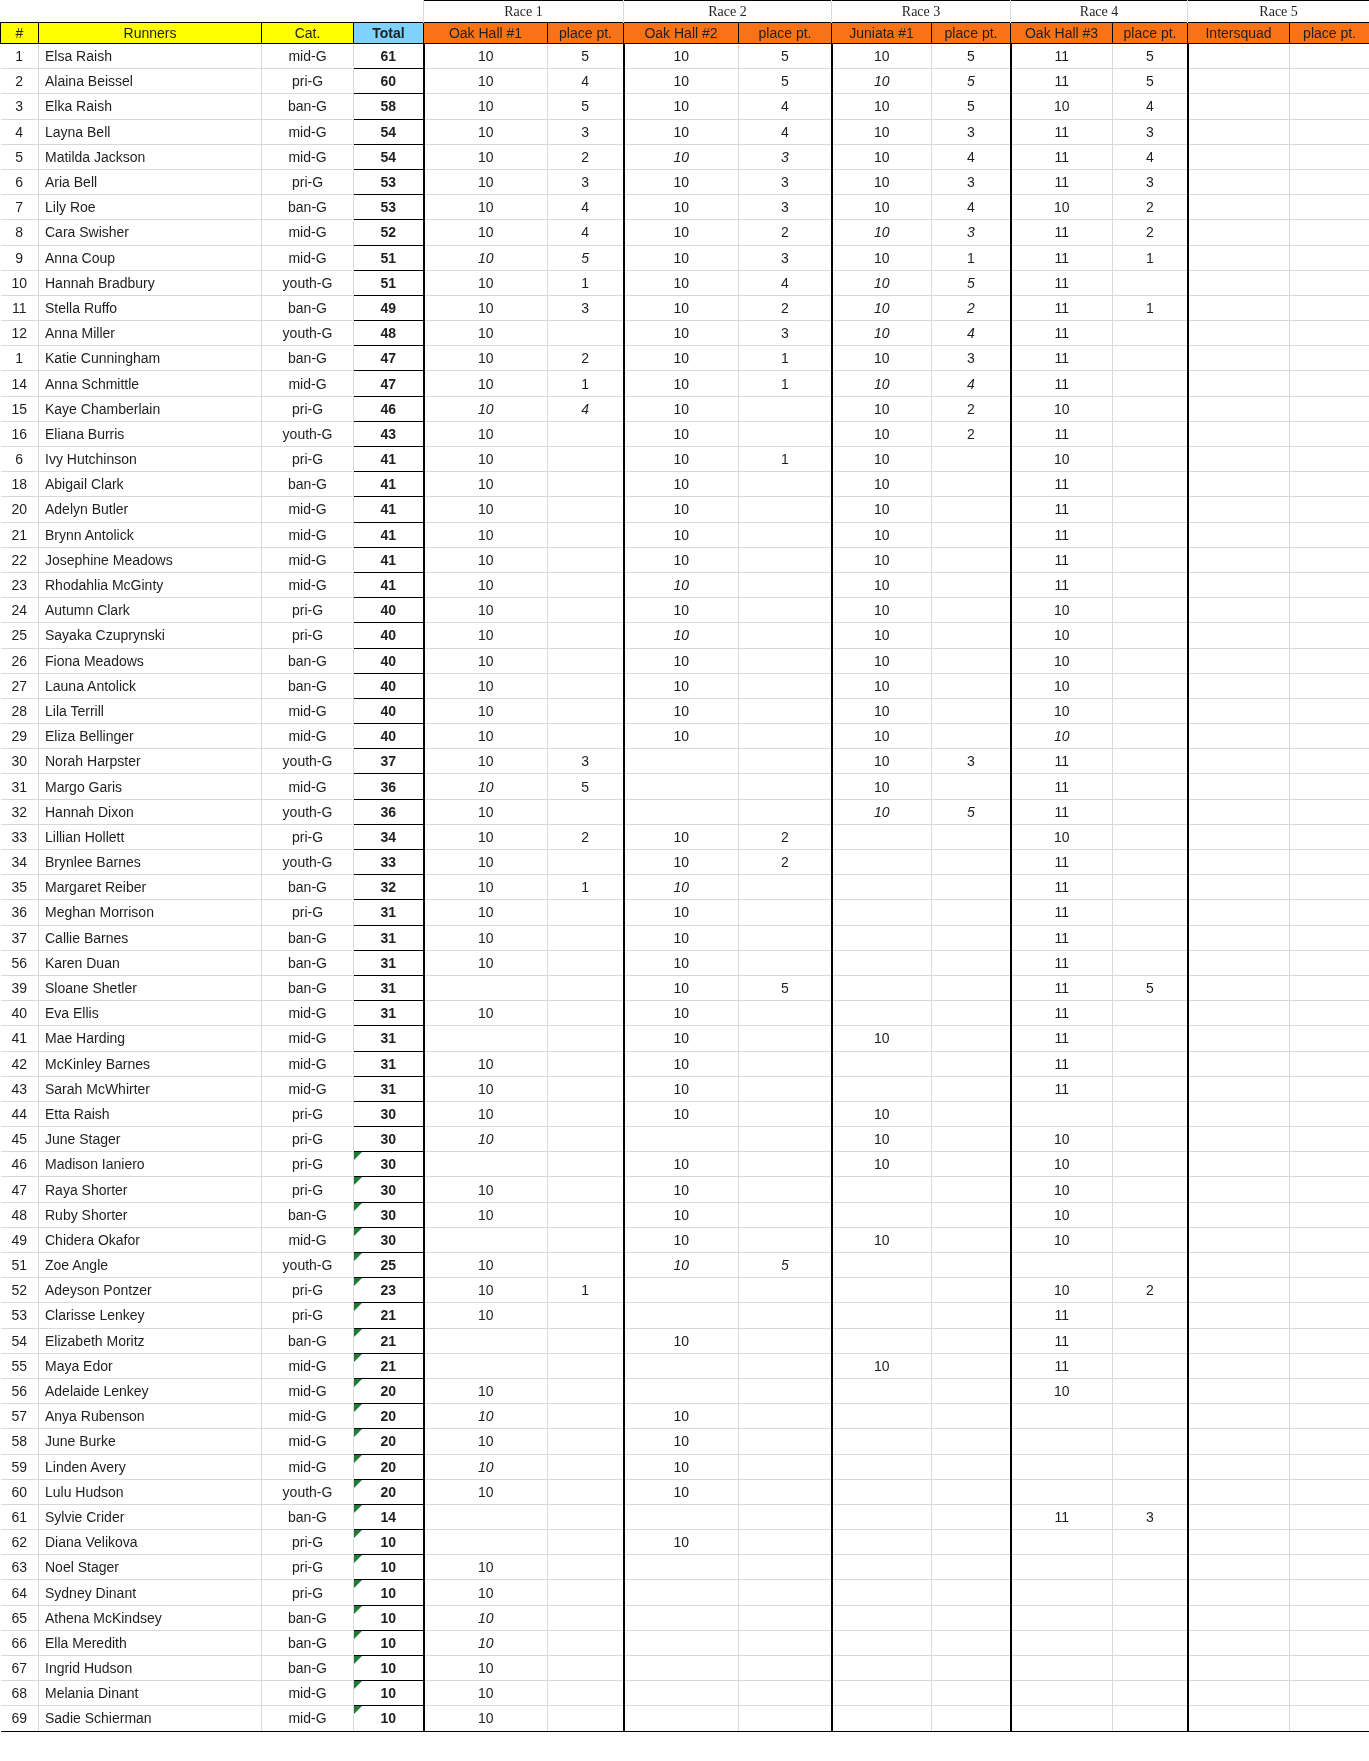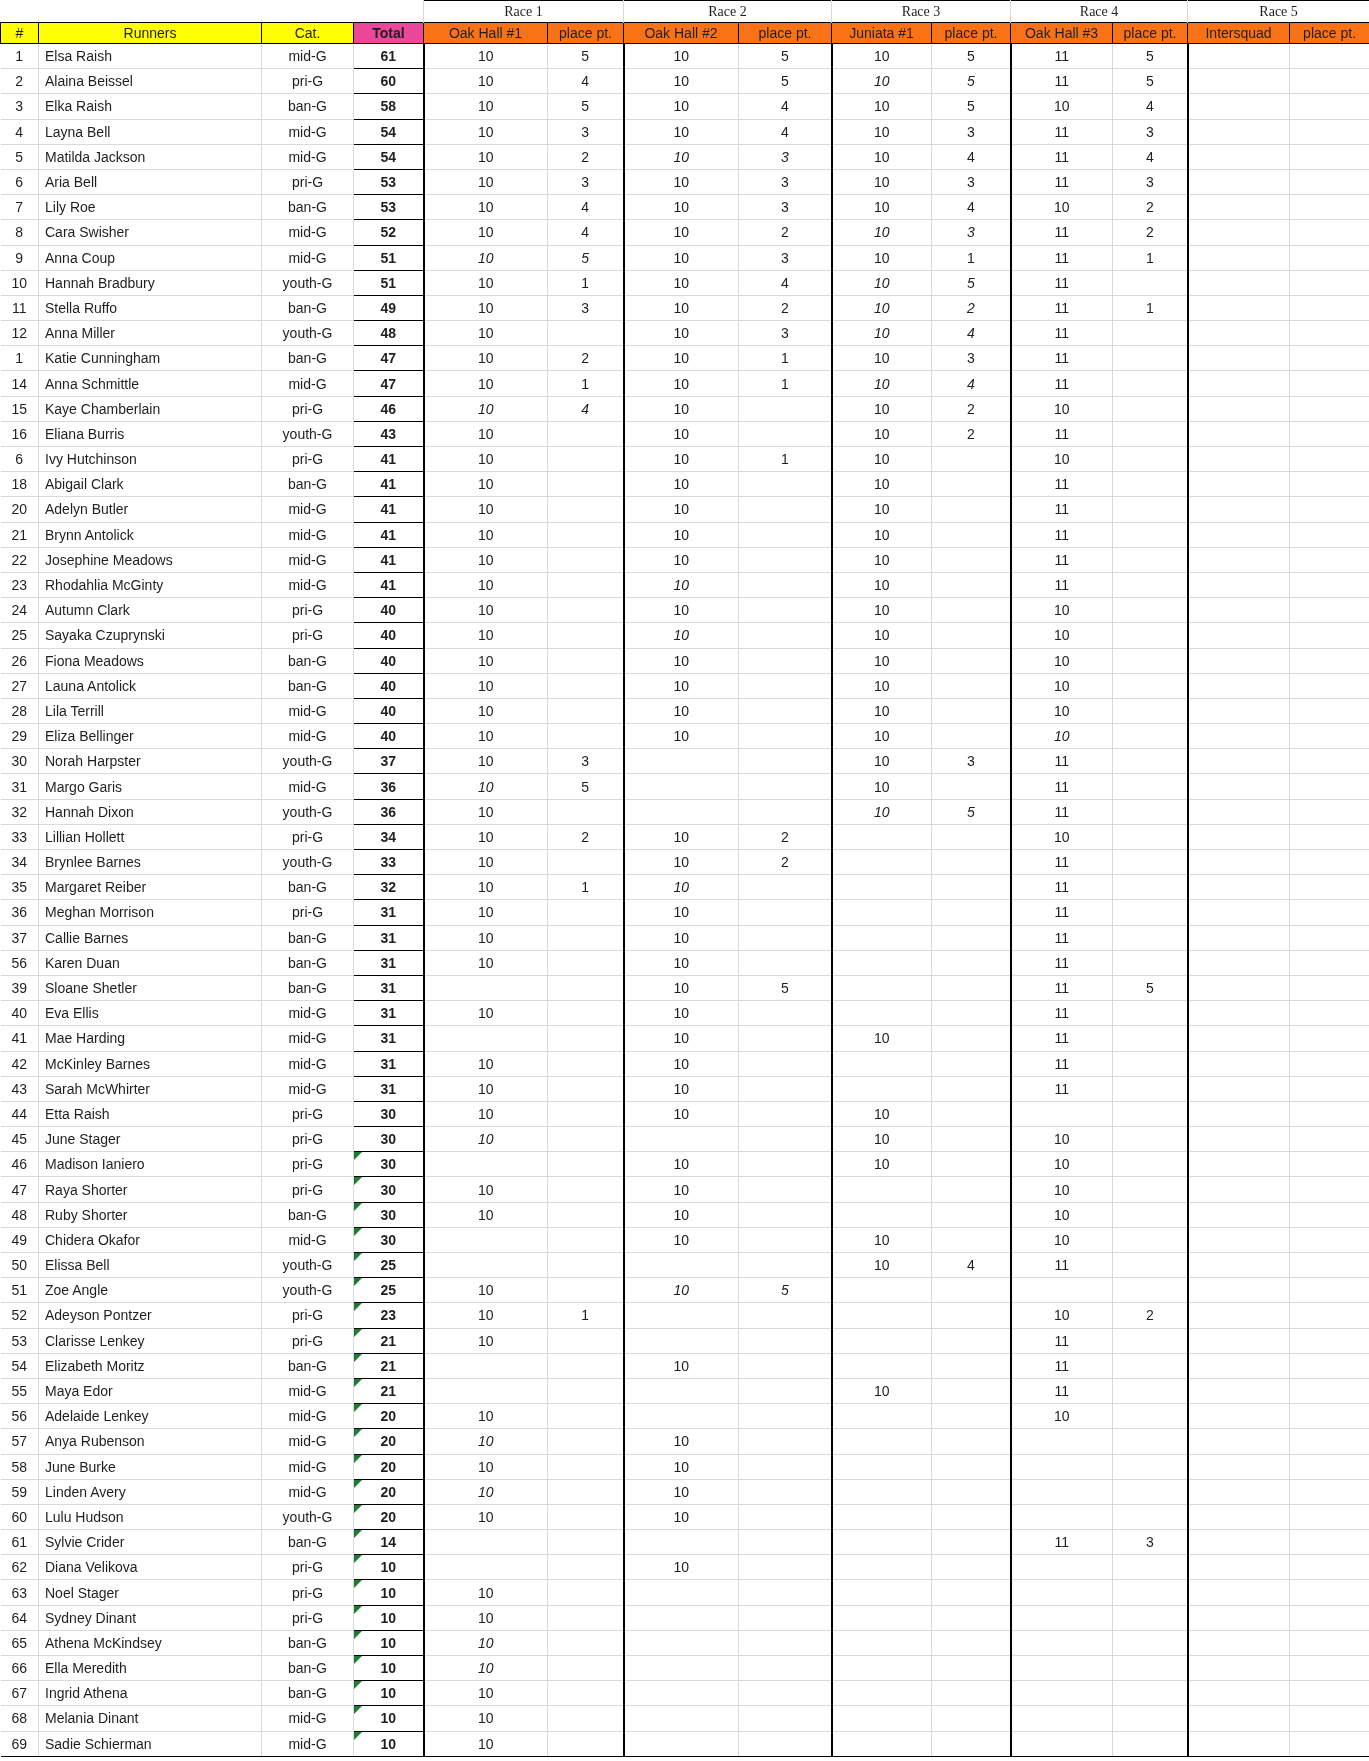--- a/index.html
+++ b/index.html
@@ -23,21 +23,21 @@
     border-bottom:1px solid #d9d9d9;
     background:#fff;
   }
   tr.race-row th{height:21px;border-right:1px solid #d9d9d9;border-bottom:none;}
   tr.head-row th{height:20px;}
   
   th.race-box{border:1px solid #000;font-family:Liberation Serif, serif;}
   th.spacer{border-right:1px solid #d9d9d9;border-bottom:none;}
   
   th.h-yellow{background:#ffff00;border:1px solid #000;}
-  th.h-orange{background:#ec4899;border:1px solid #000;font-weight:bold;}
+  th.h-orange{background:#7dd3fc;border:1px solid #000;font-weight:bold;}
   th.h-rose{background:#f97316;border:1px solid #000;}
   
   .race-start{border-left:2px solid #000;}
   .grid-right-heavy{border-right:2px solid #000;}
   
   td.total{
     font-weight:bold;
     border:1.5px solid #000;
     position:relative;
   }
@@ -861,36 +861,20 @@
           <td class="num race-start">10</td>
           <td class="num"></td>
           <td class="num race-start">10</td>
           <td class="num"></td>
           <td class="num race-start">10</td>
           <td class="num"></td>
           <td class="num race-start"></td>
           <td class="num grid-right-heavy"></td>
         </tr>
         <tr>
-          <td class="num">50</td>
-          <td class="name">Elissa Bell</td>
-          <td class="num">youth-G</td>
-          <td class="total">25<span class="tri"></span></td>
-          <td class="num race-start"></td>
-          <td class="num"></td>
-          <td class="num race-start"></td>
-          <td class="num"></td>
-          <td class="num race-start">10</td>
-          <td class="num">4</td>
-          <td class="num race-start">11</td>
-          <td class="num"></td>
-          <td class="num race-start"></td>
-          <td class="num grid-right-heavy"></td>
-        </tr>
-        <tr>
           <td class="num">51</td>
           <td class="name">Zoe Angle</td>
           <td class="num">youth-G</td>
           <td class="total">25<span class="tri"></span></td>
           <td class="num race-start">10</td>
           <td class="num"></td>
           <td class="num ital race-start">10</td>
           <td class="num ital">5</td>
           <td class="num race-start"></td>
           <td class="num"></td>
@@ -1134,21 +1118,21 @@
           <td class="num"></td>
           <td class="num race-start"></td>
           <td class="num"></td>
           <td class="num race-start"></td>
           <td class="num"></td>
           <td class="num race-start"></td>
           <td class="num grid-right-heavy"></td>
         </tr>
         <tr>
           <td class="num">67</td>
-          <td class="name">Ingrid Athena</td>
+          <td class="name">Ingrid Hudson</td>
           <td class="num">ban-G</td>
           <td class="total">10<span class="tri"></span></td>
           <td class="num race-start">10</td>
           <td class="num"></td>
           <td class="num race-start"></td>
           <td class="num"></td>
           <td class="num race-start"></td>
           <td class="num"></td>
           <td class="num race-start"></td>
           <td class="num"></td>

